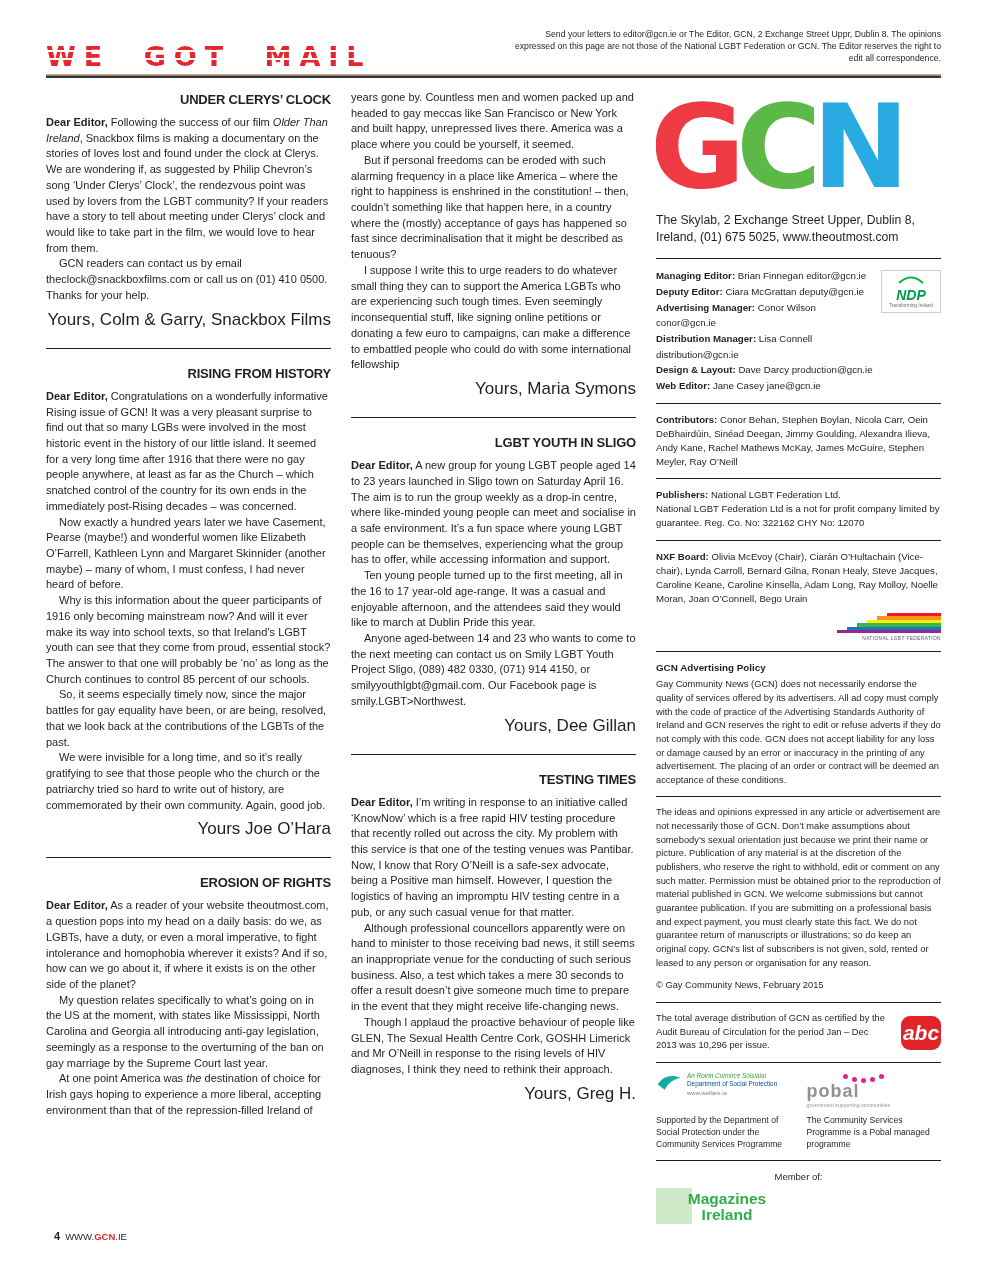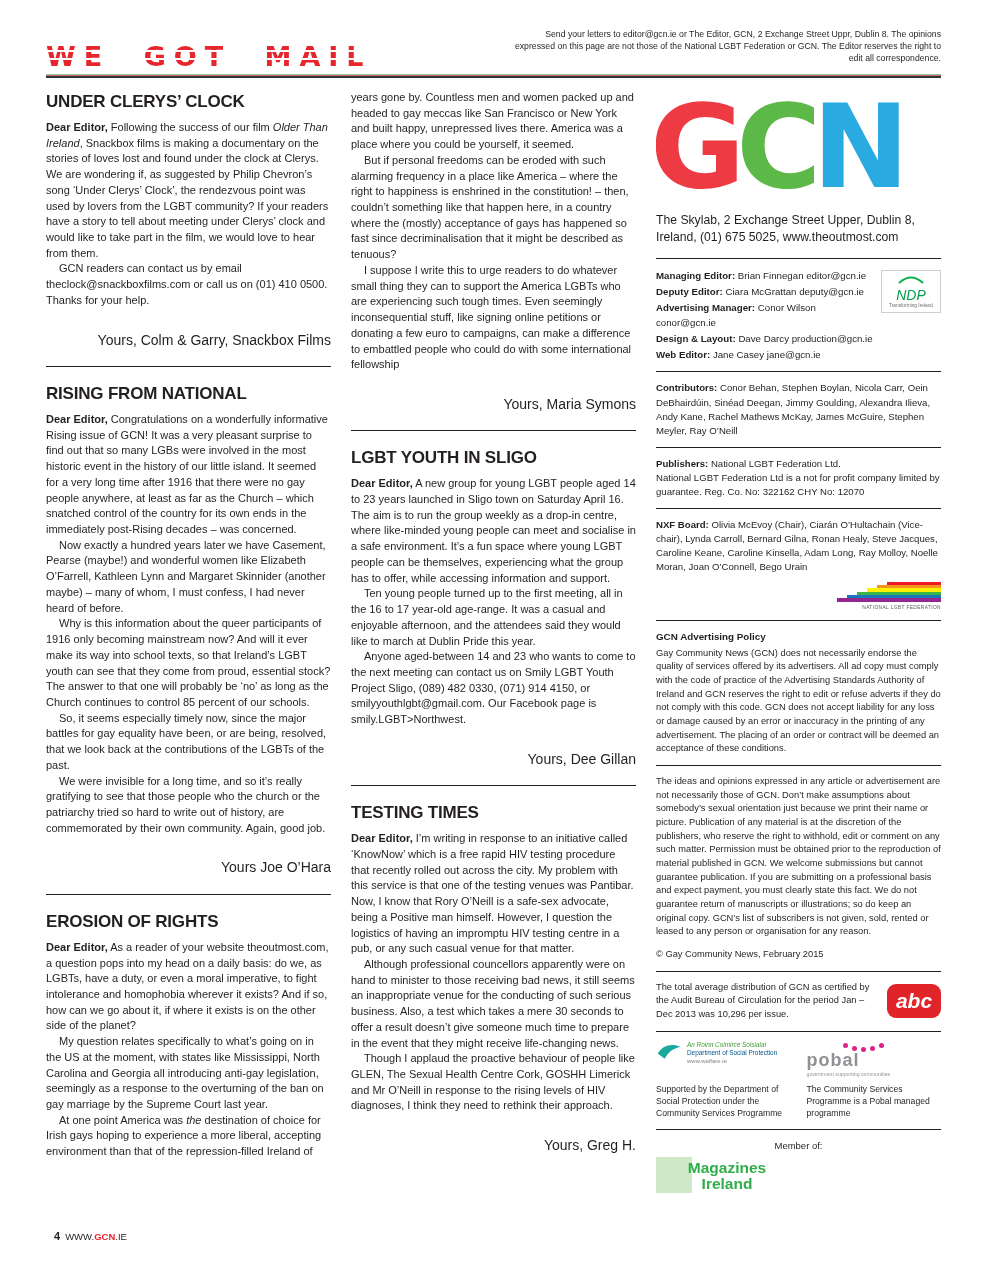--- a/index.html
+++ b/index.html
@@ -24,59 +24,59 @@
     position:absolute; right:0; top:2px; width:432px; text-align:right;
     font-size:8.7px; line-height:1.4; color:#231f20;
   }
   .hdr-rule {
     position:absolute; top:74px; left:46px; right:47px; height:4px;
     background:linear-gradient(to bottom,#9cc3ae 0 1px,#c96a61 1px 2px,#343434 2px 4px);
   }
   
   .cols { position:absolute; top:90px; left:46px; right:47px; bottom:52px; display:flex; gap:20px; }
   .col { flex:1 1 0; min-width:0; overflow:hidden; }
-  .headline { font-size:17px; font-weight:bold; letter-spacing:-0.2px; margin:2px 0 8px; }
+  .headline { font-size:13px; font-weight:bold; letter-spacing:-0.2px; margin:2px 0 8px;text-align:right; }
   .body-p { font-size:11px; line-height:1.43; text-align:left; }
   .body-p + .body-p { text-indent:13px; }
   .lead { font-weight:bold; }
-  .signoff { font-size:14px; line-height:1.6; text-align:right; margin-top:20px; }
+  .signoff { font-size:17px; line-height:1.6; text-align:right; margin-top:2px; }
   .letter-sep { border:none; border-top:1px solid #231f20; margin:15px 0 17px; }
   
   .info { font-size:9.4px; line-height:1.42; }
   .gcn-logo {
     font-family:"DejaVu Sans",sans-serif; font-weight:bold;
     font-size:116px; letter-spacing:-9px; line-height:0.88; height:104px;
     margin:6px 0 12px -6px; white-space:nowrap;
   }
   .gcn-g { color:#ee3a42; } .gcn-c { color:#5cb947; } .gcn-n { color:#29abe2; }
   .address { font-size:12.2px; line-height:1.4; margin-bottom:12px; }
   .info-rule { border:none; border-top:1px solid #231f20; margin:9px 0; }
   .staff-wrap { position:relative; padding-right:66px; }
   .staff-row { font-size:9.7px; line-height:1.62; }
   .ndp {
     position:absolute; right:0; top:2px; width:60px; text-align:center;
     border:1px solid #cfcfcf; padding:3px 2px 2px; background:#fff;
   }
-  .ndp-text { color:#009b48; font-weight:normal; font-style:italic; font-size:14px; line-height:1.05; }
+  .ndp-text { color:#009b48; font-weight:bold; font-style:italic; font-size:14px; line-height:1.05; }
   .ndp-tag { font-size:4.8px; color:#6d6e71; margin-top:1px; }
   .kv { font-size:9.6px; line-height:1.47; }
   .kv strong { font-weight:bold; }
   .nxf-logo { width:120px; margin:7px 0 2px auto; }
   .bar { height:3.4px; margin-left:auto; }
   .b1 { width:54px; background:#ed1c24; } .b2 { width:64px; background:#f7941d; }
   .b3 { width:74px; background:#fff200; } .b4 { width:84px; background:#39b54a; }
   .b5 { width:94px; background:#1b75bb; } .b6 { width:104px; background:#92278f; }
   .nxf-cap { font-size:4.8px; letter-spacing:.4px; text-align:right; margin-top:2px; color:#58595b; }
   .policy-title { font-weight:bold; font-size:9.8px; margin-bottom:3px; }
   .small-p { font-size:9.3px; line-height:1.47; }
   .copyright { margin-top:9px; }
   .abc-wrap { display:flex; gap:10px; align-items:center; }
   .abc-wrap .small-p { flex:1; }
   .abc-logo {
-    width:54px; height:34px; flex:0 0 auto; background:#e1232a; border-radius:9px;
+    width:40px; height:34px; flex:0 0 auto; background:#e1232a; border-radius:9px;
     color:#fff; font-weight:bold; font-style:italic; font-size:21px;
     display:flex; align-items:center; justify-content:center;
   }
   .logos-row { display:flex; gap:16px; margin:8px 0 6px; align-items:flex-start; }
   .dsp { flex:1; display:flex; gap:5px; align-items:flex-start; }
   .dsp-l1 { color:#3f9c35; font-size:6.4px; font-style:italic; line-height:1.3; }
   .dsp-l2 { color:#00558c; font-size:6.4px; line-height:1.3; }
   .dsp-l3 { color:#808285; font-size:6px; line-height:1.5; }
   .pobal { flex:1; position:relative; padding-top:10px; }
   .pobal-dots { position:absolute; top:2px; left:36px; width:5px; height:5px; border-radius:50%; background:#e0218a;
@@ -113,21 +113,21 @@
       <article>
         <h2 class="headline">UNDER CLERYS’ CLOCK</h2>
         <p class="body-p"><strong class="lead">Dear Editor,</strong> <span>Following the success of our film </span><em>Older Than Ireland</em><span>, Snackbox films is making a documentary on the stories of loves lost and found under the clock at Clerys. We are wondering if, as suggested by Philip Chevron’s song ‘Under Clerys’ Clock’, the rendezvous point was used by lovers from the LGBT community? If your readers have a story to tell about meeting under Clerys’ clock and would like to take part in the film, we would love to hear from them.</span></p>
         <p class="body-p">GCN readers can contact us by email theclock@snackboxfilms.com or call us on (01) 410 0500. Thanks for your help.</p>
         <p class="signoff">Yours, Colm &amp; Garry, Snackbox Films</p>
       </article>
 
       <hr class="letter-sep">
 
       <article>
-        <h2 class="headline">RISING FROM NATIONAL</h2>
+        <h2 class="headline">RISING FROM HISTORY</h2>
         <p class="body-p"><strong class="lead">Dear Editor,</strong> <span>Congratulations on a wonderfully informative Rising issue of GCN! It was a very pleasant surprise to find out that so many LGBs were involved in the most historic event in the history of our little island. It seemed for a very long time after 1916 that there were no gay people anywhere, at least as far as the Church – which snatched control of the country for its own ends in the immediately post-Rising decades – was concerned.</span></p>
         <p class="body-p">Now exactly a hundred years later we have Casement, Pearse (maybe!) and wonderful women like Elizabeth O’Farrell, Kathleen Lynn and Margaret Skinnider (another maybe) – many of whom, I must confess, I had never heard of before.</p>
         <p class="body-p">Why is this information about the queer participants of 1916 only becoming mainstream now? And will it ever make its way into school texts, so that Ireland’s LGBT youth can see that they come from proud, essential stock? The answer to that one will probably be ‘no’ as long as the Church continues to control 85 percent of our schools.</p>
         <p class="body-p">So, it seems especially timely now, since the major battles for gay equality have been, or are being, resolved, that we look back at the contributions of the LGBTs of the past.</p>
         <p class="body-p">We were invisible for a long time, and so it’s really gratifying to see that those people who the church or the patriarchy tried so hard to write out of history, are commemorated by their own community. Again, good job.</p>
         <p class="signoff">Yours Joe O’Hara</p>
       </article>
 
       <hr class="letter-sep">
 
@@ -171,20 +171,21 @@
     <aside class="col info">
       <div class="gcn-logo"><span class="gcn-g">G</span><span class="gcn-c">C</span><span class="gcn-n">N</span></div>
       <p class="address">The Skylab, 2 Exchange Street Upper, Dublin 8, Ireland, (01) 675 5025, www.theoutmost.com</p>
 
       <hr class="info-rule">
 
       <div class="staff-wrap">
         <div class="staff-row"><strong>Managing Editor:</strong> <span>Brian Finnegan editor@gcn.ie</span></div>
         <div class="staff-row"><strong>Deputy Editor:</strong> <span>Ciara McGrattan deputy@gcn.ie</span></div>
         <div class="staff-row"><strong>Advertising Manager:</strong> <span>Conor Wilson conor@gcn.ie</span></div>
+        <div class="staff-row"><strong>Distribution Manager:</strong> <span>Lisa Connell distribution@gcn.ie</span></div>
         <div class="staff-row"><strong>Design &amp; Layout:</strong> <span>Dave Darcy production@gcn.ie</span></div>
         <div class="staff-row"><strong>Web Editor:</strong> <span>Jane Casey jane@gcn.ie</span></div>
         <div class="ndp">
           <svg width="26" height="8">
               <path d="M1 7 Q13 -4 25 7" stroke="#0db14b" fill="none" stroke-width="2"></path>
             </svg>
           <div class="ndp-text">NDP</div>
           <div class="ndp-tag">Transforming Ireland</div>
         </div>
       </div>

